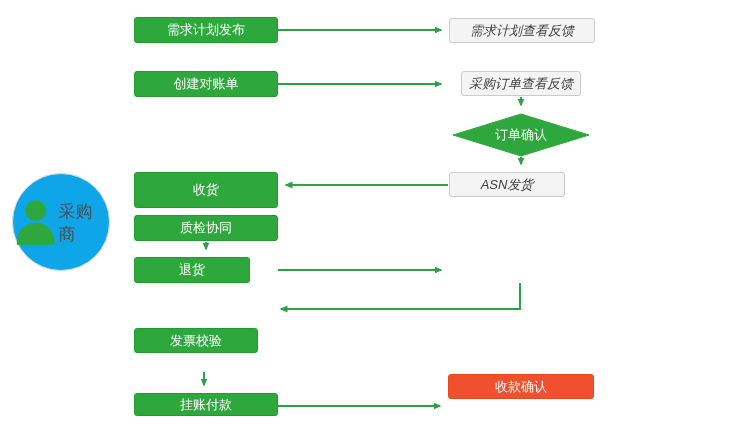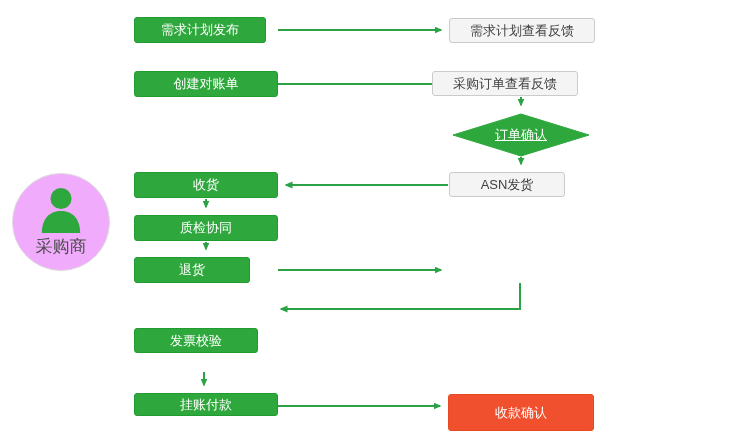--- a/index.html
+++ b/index.html
@@ -5,34 +5,34 @@
   html,body{margin:0;padding:0;background:#ffffff;}
   .canvas{
     position:relative;width:731px;height:436px;background:#ffffff;overflow:hidden;
     font-family:"Liberation Sans","DejaVu Sans",sans-serif;
   }
   .node{
     position:absolute;display:flex;align-items:center;justify-content:center;
     font-size:13px;border-radius:3px;box-sizing:border-box;white-space:nowrap;
   }
   .node.green{background:#2EA83C;border:1px solid #1F9C2F;color:#ffffff;}
-  .node.white{background:#F4F4F4;border:1px solid #CBCBCB;color:#404040;}
+  .node.white{background:#F4F4F4;border:1px solid #CBCBCB;color:#404040;font-style:italic;}
   .node.red{background:#F1502F;border:1px solid #E8481F;color:#ffffff;}
   .diamond{position:absolute;}
   .diamond svg{display:block;}
   .diamond .dlabel{
     position:absolute;inset:0;display:flex;align-items:center;justify-content:center;
     font-size:13px;white-space:nowrap;
   }
-  .diamond.green .dlabel{color:#ffffff;text-decoration:underline;}
+  .diamond.green .dlabel{color:#ffffff;}
   .diamond.gray .dlabel{color:#404040;}
   .actor{
     position:absolute;width:98px;height:98px;border-radius:50%;
-    background:#f0abfc;border:1px solid #DCDCDC;box-sizing:border-box;
-    display:flex;flex-direction:column;align-items:center;justify-content:center;
+    background:#0ea5e9;border:1px solid #DCDCDC;box-sizing:border-box;
+    display:flex;align-items:center;justify-content:center;
   }
   .actor .alabel{font-size:17px;color:#4D4D4D;margin-top:1px;}
   .arrows{position:absolute;left:0;top:0;pointer-events:none;}
 </style>
 </head>
 <body>
 
 <div class="canvas">
 
   <svg class="arrows" width="731" height="436" viewBox="0 0 731 436">
@@ -50,42 +50,42 @@
       <path d="M206,199 V207" marker-end="url(#arr)"></path>
       <path d="M206,242 V249" marker-end="url(#arr)"></path>
       <path d="M278,270 H441" marker-end="url(#arr)"></path>
       <path d="M520,283 V309 H281" marker-end="url(#arr)"></path>
       <path d="M204,332 V338" marker-end="url(#arr)"></path>
       <path d="M204,372 V385" marker-end="url(#arr)"></path>
       <path d="M278,406 H440" marker-end="url(#arr)"></path>
     </g>
   </svg>
 
-  <div class="node green" style="left:134px;top:17px;width:132px;height:26px;">需求计划发布</div>
+  <div class="node green" style="left:134px;top:17px;width:144px;height:26px;">需求计划发布</div>
 
   <div class="node green" style="left:134px;top:71px;width:144px;height:26px;">创建对账单</div>
 
-  <div class="node green" style="left:134px;top:172px;width:144px;height:26px;">收货</div>
+  <div class="node green" style="left:134px;top:172px;width:144px;height:36px;">收货</div>
 
   <div class="node green" style="left:134px;top:215px;width:144px;height:26px;">质检协同</div>
 
   <div class="node green" style="left:134px;top:257px;width:116px;height:26px;">退货</div>
 
   <div class="node green" style="left:134px;top:328px;width:124px;height:25px;">发票校验</div>
 
   <div class="node green" style="left:134px;top:393px;width:144px;height:23px;">挂账付款</div>
 
   <div class="node white" style="left:449px;top:18px;width:146px;height:25px;">需求计划查看反馈</div>
 
-  <div class="node white" style="left:432px;top:71px;width:146px;height:25px;">采购订单查看反馈</div>
+  <div class="node white" style="left:461px;top:71px;width:120px;height:25px;">采购订单查看反馈</div>
 
   <div class="node white" style="left:449px;top:172px;width:116px;height:25px;">ASN发货</div>
 
 
-  <div class="node red" style="left:448px;top:394px;width:146px;height:37px;">收款确认</div>
+  <div class="node red" style="left:448px;top:374px;width:146px;height:25px;">收款确认</div>
 
   <div class="diamond green" style="left:452px;top:113px;width:138px;height:44px;">
     <svg width="138" height="44" viewBox="0 0 138 44">
       <polygon points="69,1 137,22 69,43 1,22" fill="#2EA83C" stroke="#2EA83C" stroke-width="1"></polygon>
     </svg>
     <span class="dlabel">订单确认</span>
   </div>
 
 
   <div class="actor" style="left:12px;top:173px;">

